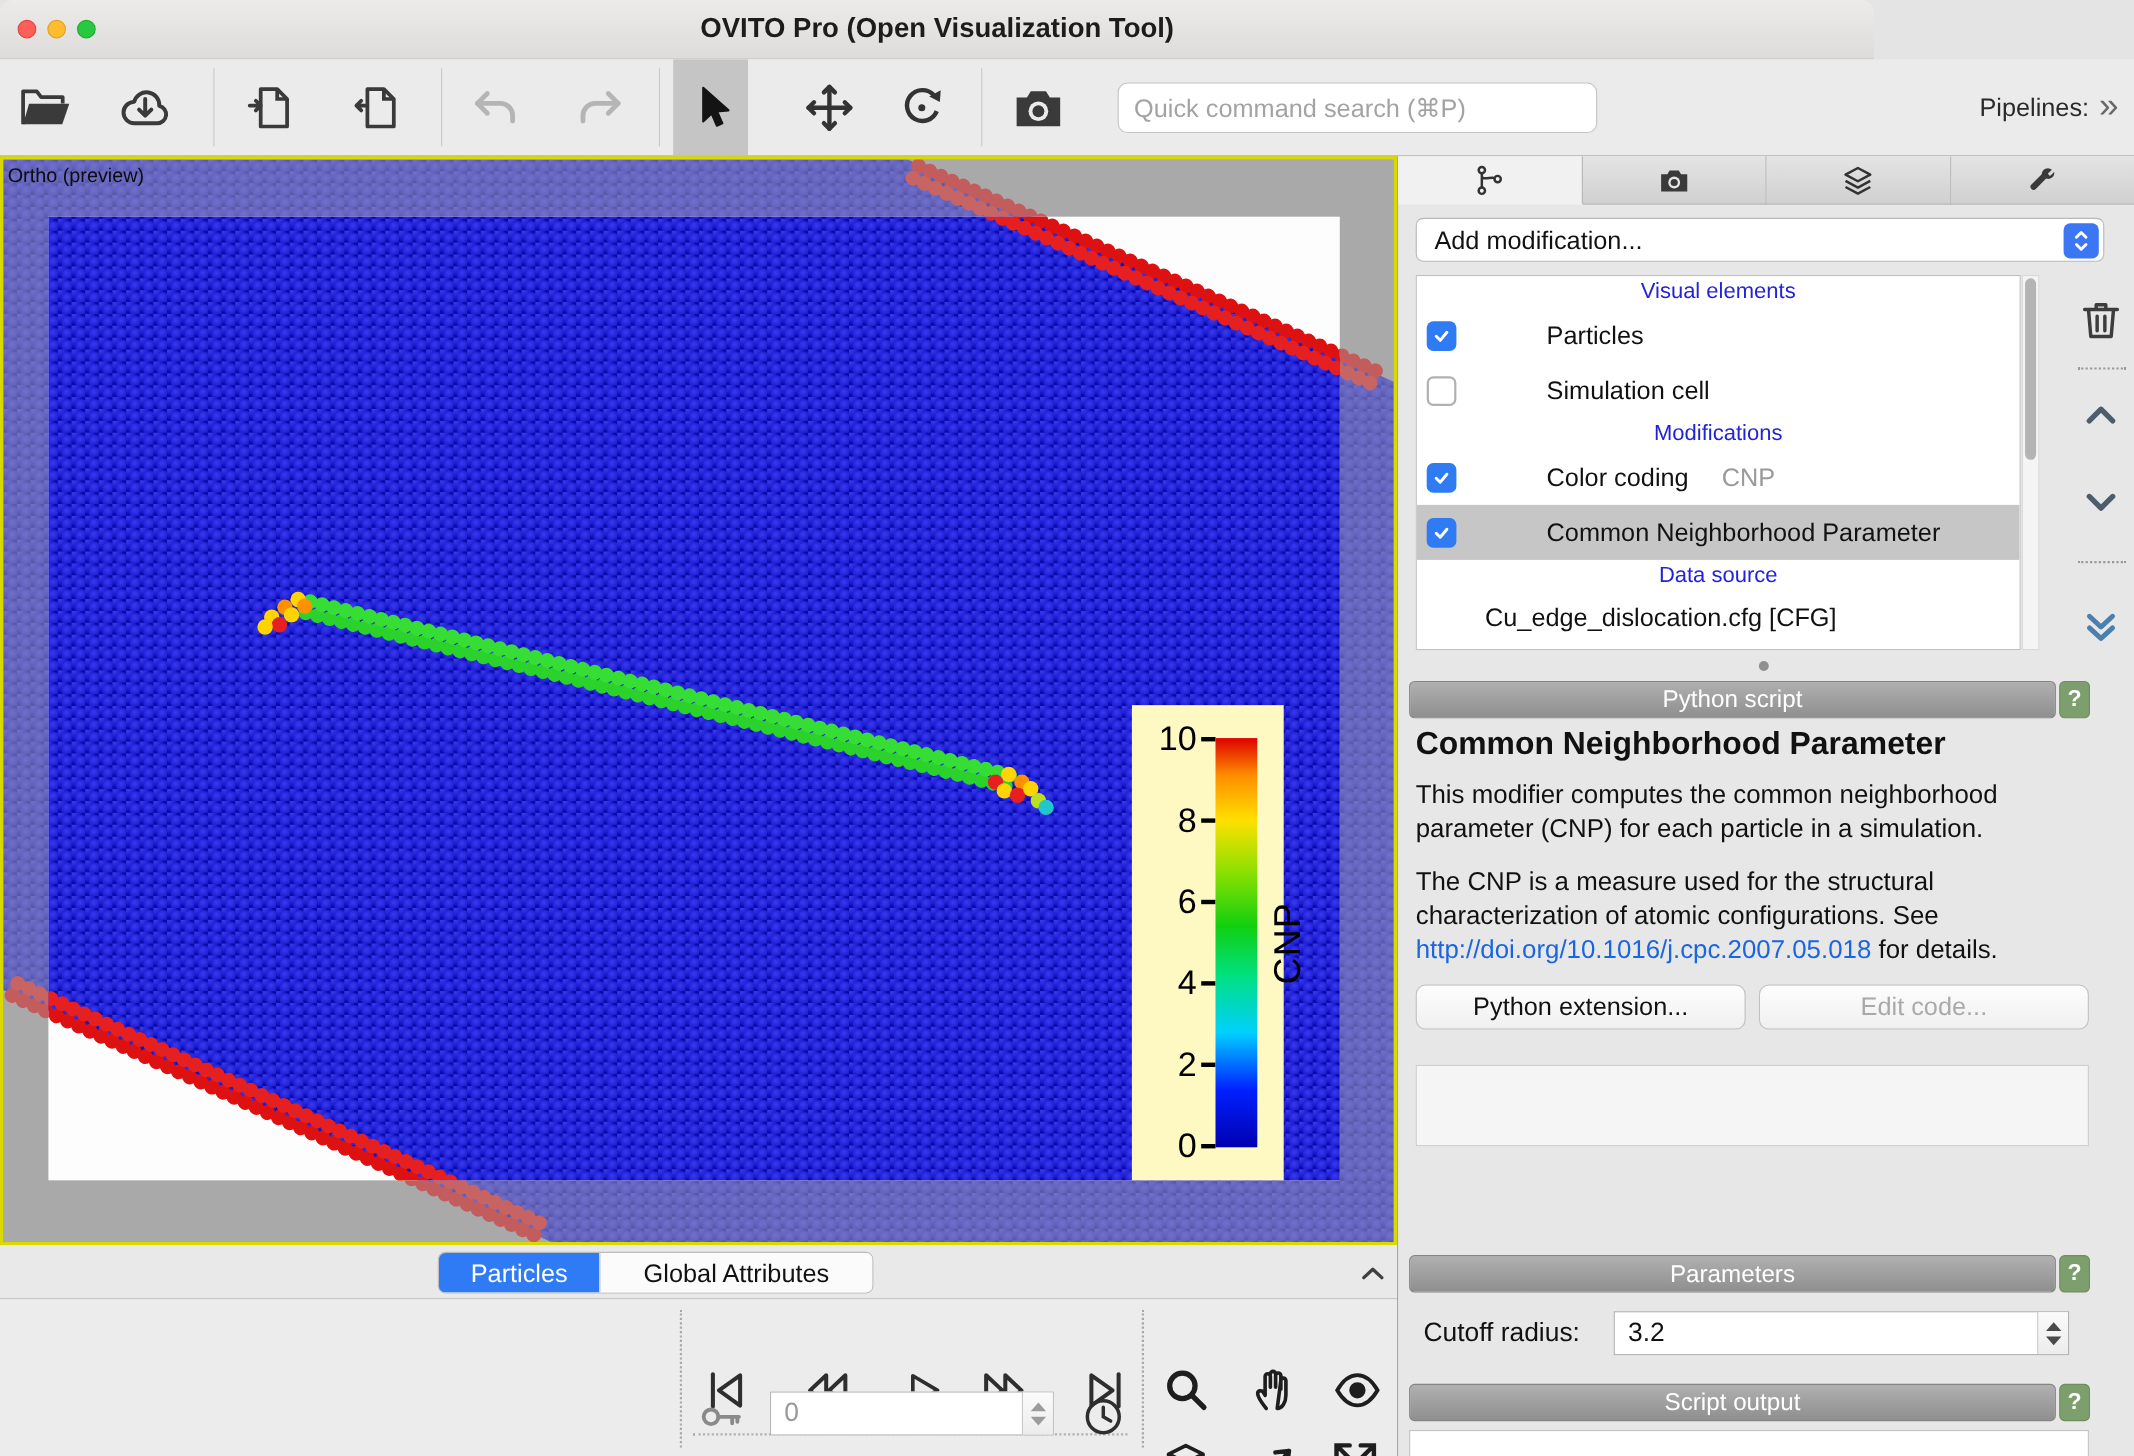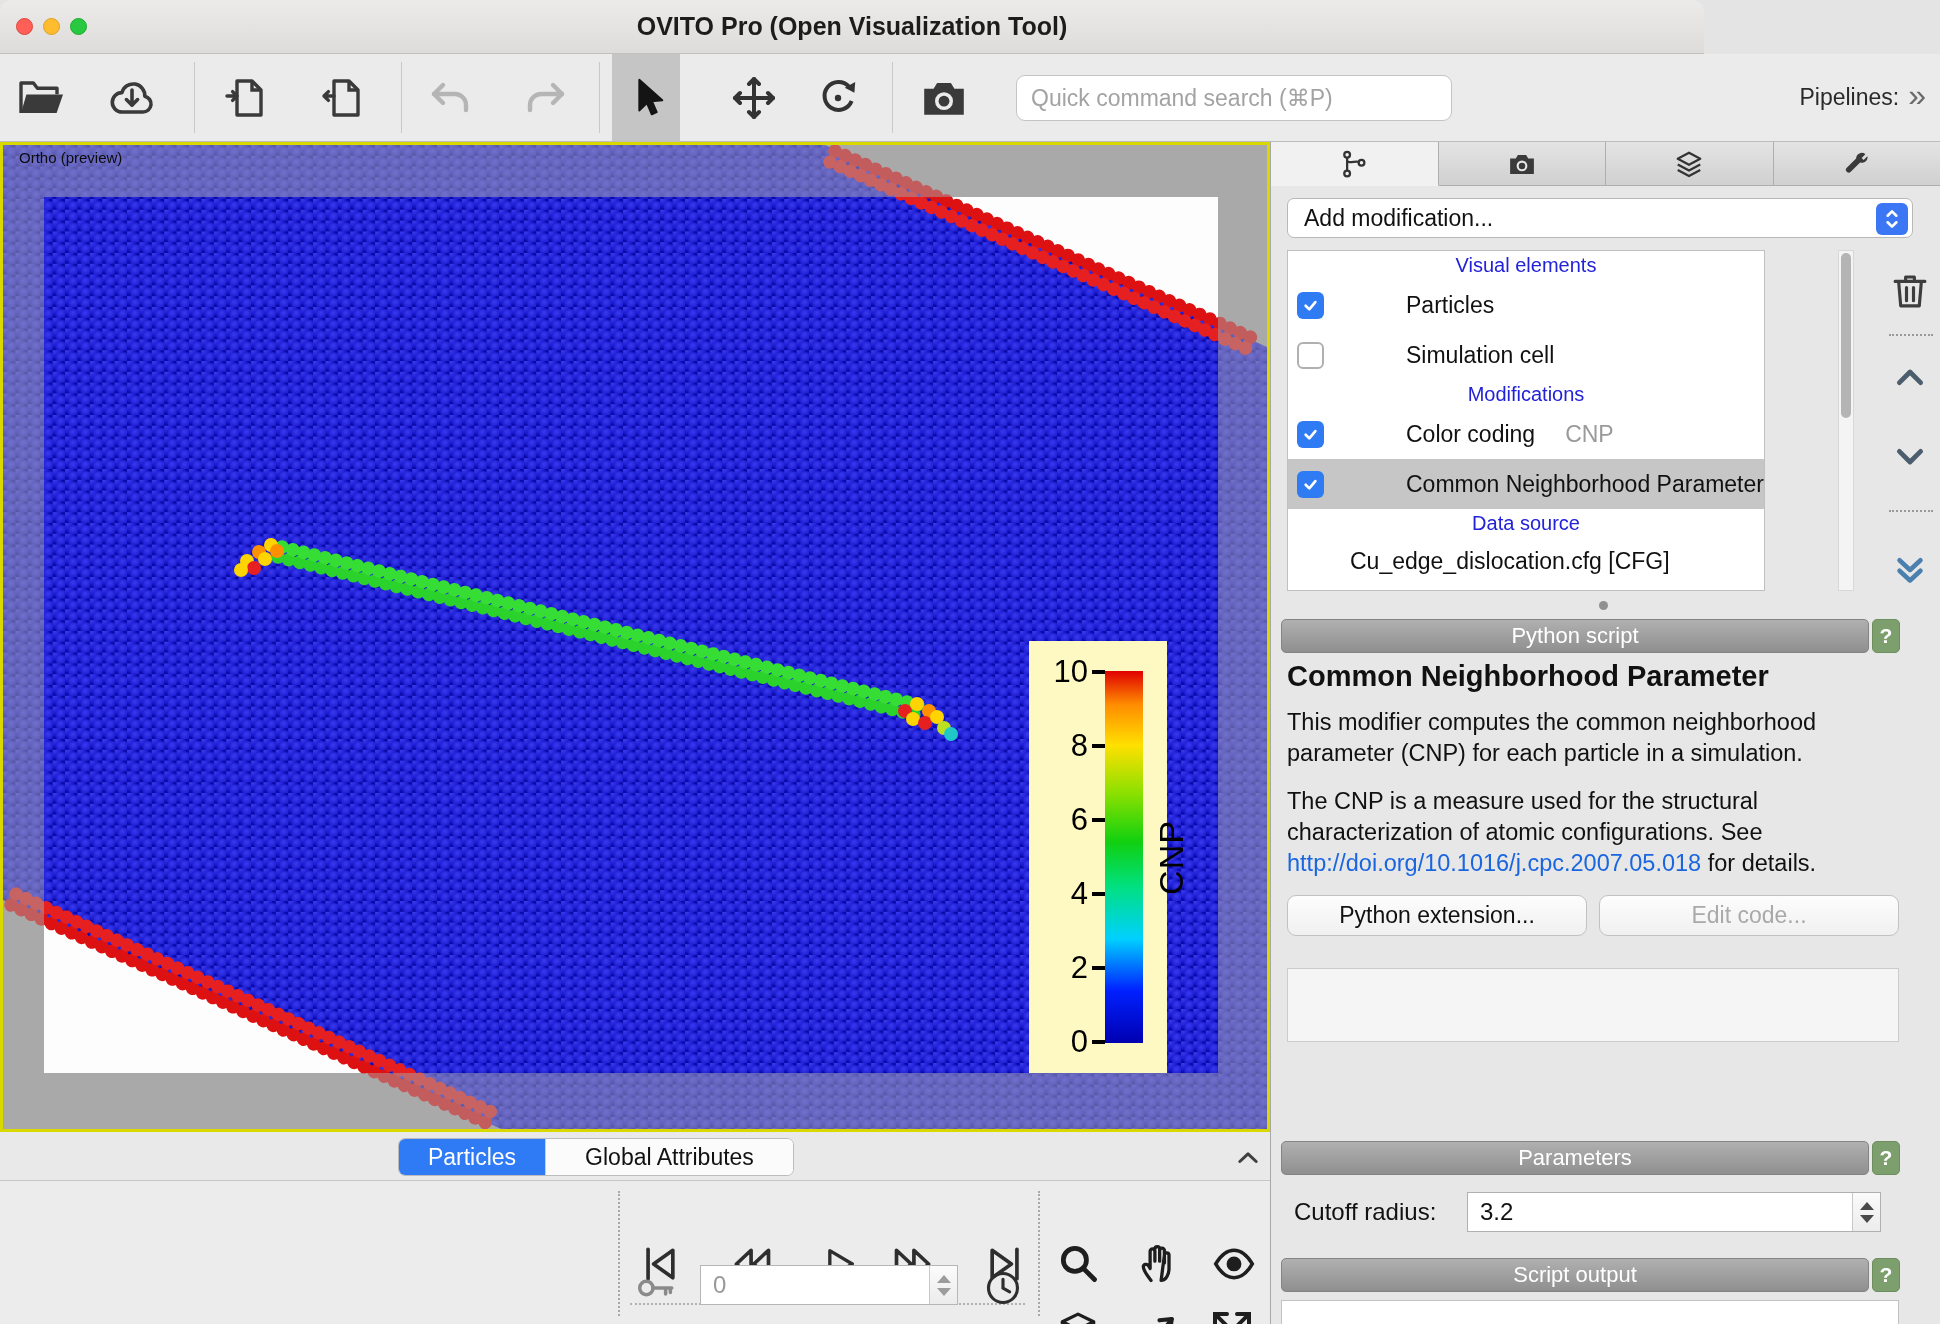--- a/index.html
+++ b/index.html
@@ -27,21 +27,21 @@
   .searchbox input { width:100%; height:100%; border:none; outline:none; background:transparent;
     font-size:23px; padding:0 14px; color:#333; font-family:inherit; }
   .searchbox input::placeholder { color:#a3a3a3; }
   .pipelines { position:absolute; right:14px; top:0; height:100%; display:flex; align-items:center; gap:9px; }
   .pipelines .lab { font-size:23px; color:#2a2a2a; }
   .pipelines .chev { font-size:32px; color:#6a6a6a; line-height:1; padding-bottom:6px; }
 
   
   .viewport { position:absolute; left:0; top:142px; width:1270px; height:990px; border:3px solid #d9d900; background:#a9a9a9; }
   .viewport svg.scene { position:absolute; left:0; top:0; width:100%; height:100%; }
-  .vp-label { position:absolute; left:16px; top:4px; font-size:15px; color:#0c0c0c; }
+  .vp-label { position:absolute; left:4px; top:4px; font-size:18px; color:#0c0c0c; }
 
   
   .colorbar { position:absolute; left:1026px; top:496px; width:138px; height:432px; background:#fef9c3;text-decoration:underline; }
   .cb-bar { position:absolute; left:76px; top:30px; width:38px; height:372px;
     background:linear-gradient(to bottom,#e00000 0%,#ff8c00 9%,#ffe000 20%,#8ae000 33%,#10d010 46%,#00e080 58%,#00d0ff 72%,#0020ff 86%,#0000b0 100%); }
   .cb-ticks { position:absolute; left:0; top:15px; width:76px; height:402px; display:flex; flex-direction:column; justify-content:space-between; }
   .cb-tick { display:flex; align-items:center; justify-content:flex-end; font-size:31px; color:#000; height:31px; }
   .cb-tick .dash { width:13px; height:4px; background:#000; margin-left:4px; }
   .cb-title { position:absolute; left:114px; top:0; bottom:0; width:56px; display:flex; align-items:center; justify-content:center; }
   .cb-title span { transform:rotate(-90deg); font-size:34px; color:#000; letter-spacing:1px; }
@@ -70,21 +70,21 @@
   .rpanel { position:absolute; left:1270px; top:142px; width:670px; height:1182px; background:#e7e7e7; border-left:1px solid #a8a8a8; overflow:hidden; }
   .rp-tabs { position:absolute; left:0; top:0; width:670px; height:44px; display:flex; }
   .rp-tab { flex:1; display:flex; align-items:center; justify-content:center; background:linear-gradient(#e4e4e4,#d0d0d0);
     border-right:1px solid #aeaeae; border-bottom:1px solid #aeaeae; }
   .rp-tab.active { background:#f1f1f1; border-bottom-color:transparent; }
   .addmod { position:absolute; left:16px; top:56px; width:626px; height:40px; background:#fff; border:1px solid #b8b8b8;
     border-radius:7px; display:flex; align-items:center; padding-left:16px; font-size:23px; }
   .addmod-step { position:absolute; right:4px; top:4px; width:32px; height:32px; background:#3b77f5; border-radius:6px;
     display:flex; align-items:center; justify-content:center; }
 
-  .plist { position:absolute; left:16px; top:108px; width:478px; height:341px; background:#fff; border:1px solid #c0c0c0; overflow:hidden; }
+  .plist { position:absolute; left:16px; top:108px; width:550px; height:341px; background:#fff; border:1px solid #c0c0c0; overflow:hidden; }
   .sec { height:29px; display:flex; align-items:center; justify-content:center; font-size:20px; color:#2222d8; }
   .prow { height:50px; display:flex; align-items:center; position:relative; font-size:23px; }
   .prow.short { height:46px; }
   .prow.selected { background:#c6c6c6; }
   .cbx { position:absolute; left:9px; width:27px; height:27px; border-radius:6px; display:flex; align-items:center; justify-content:center; }
   .cbx.checked { background:#2e7bf4; }
   .cbx.unchecked { background:#fff; border:2px solid #b0b0b0; }
   .plbl { margin-left:118px; }
   .plbl.file { margin-left:62px; }
   .psuffix { color:#9a9a9a; margin-left:30px; }

